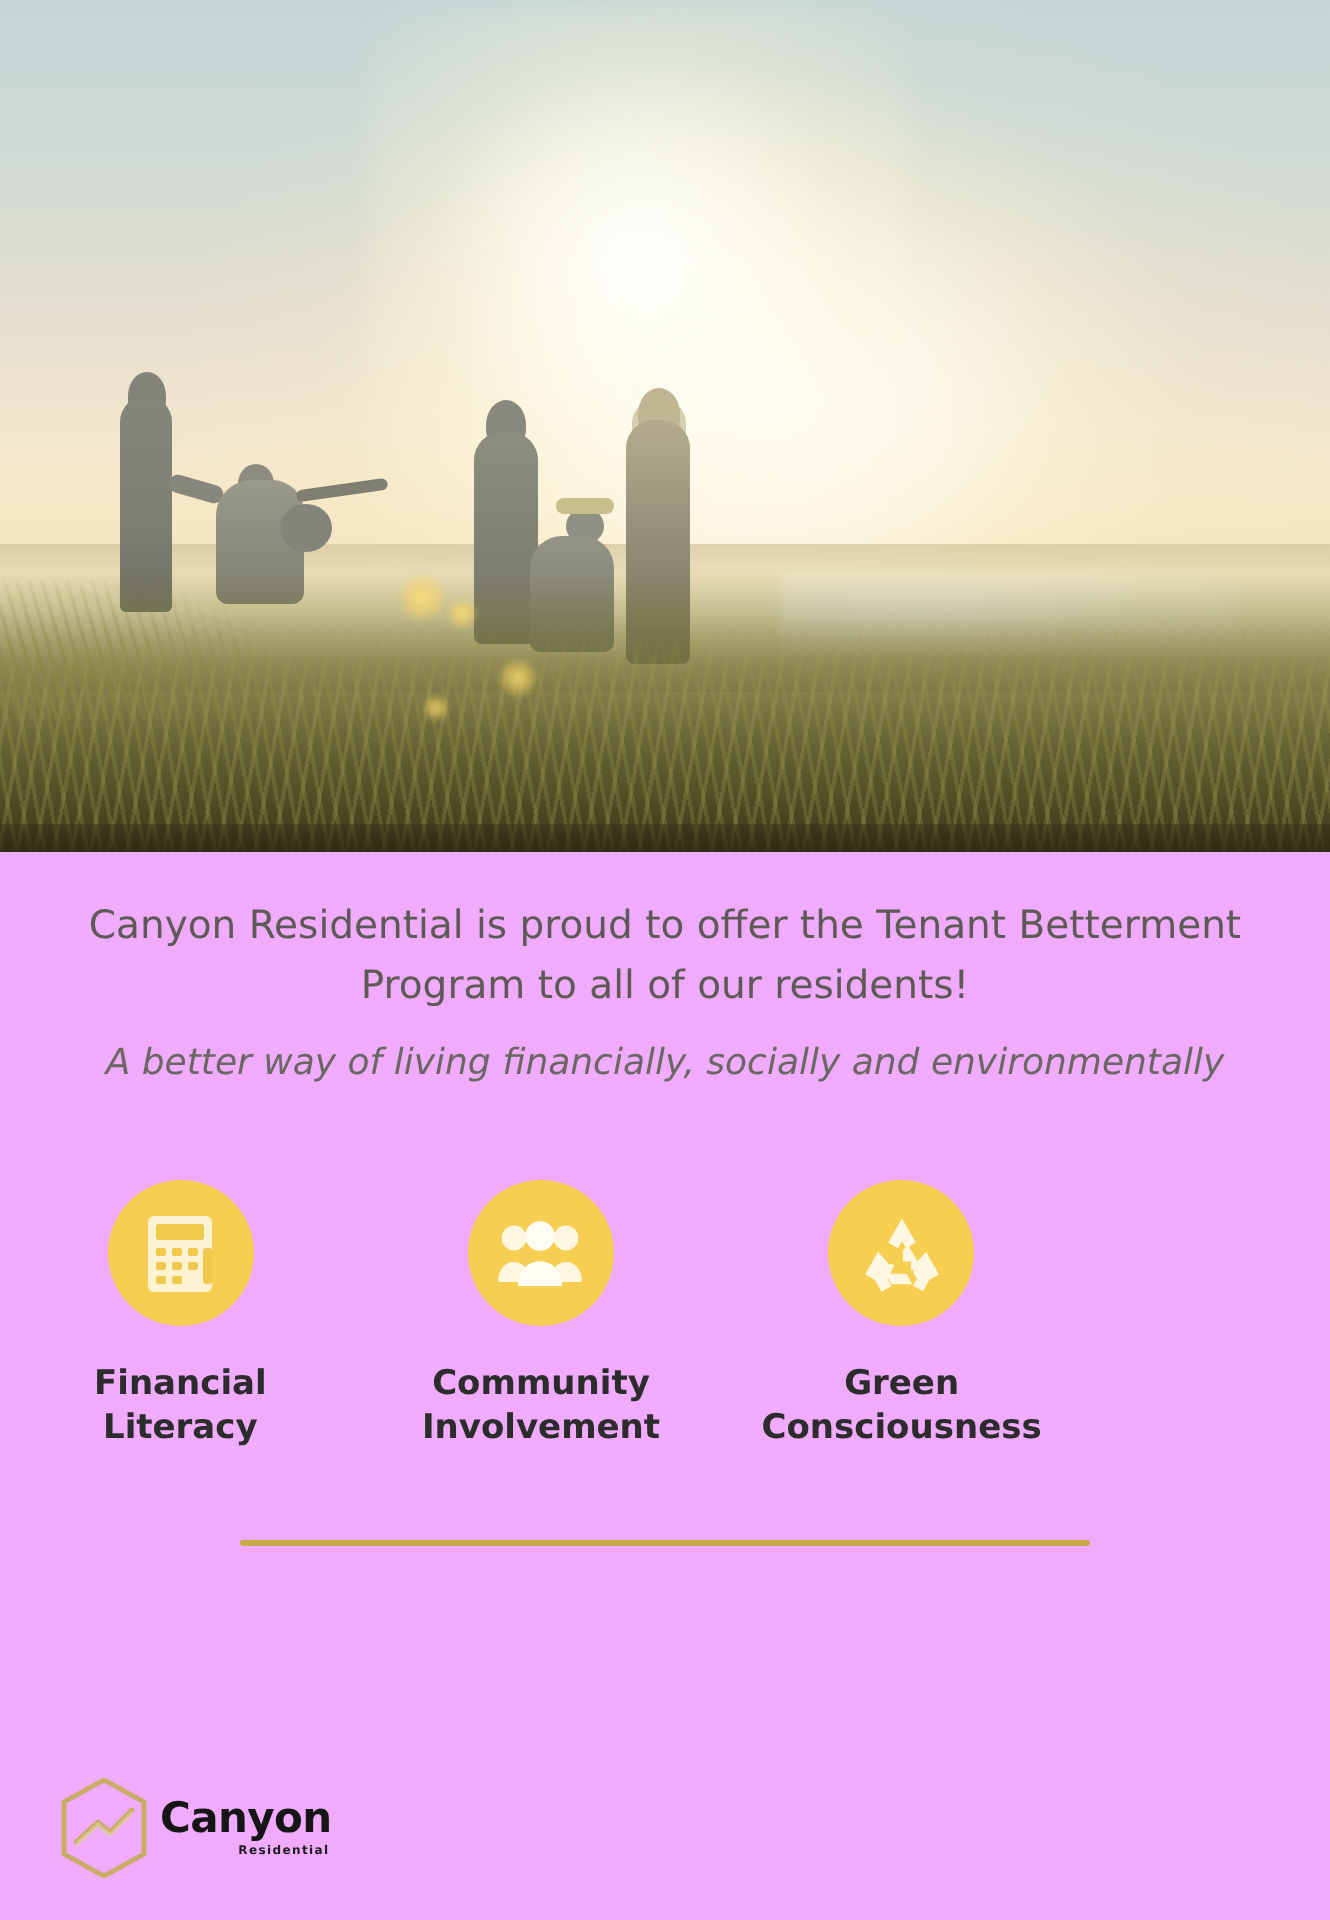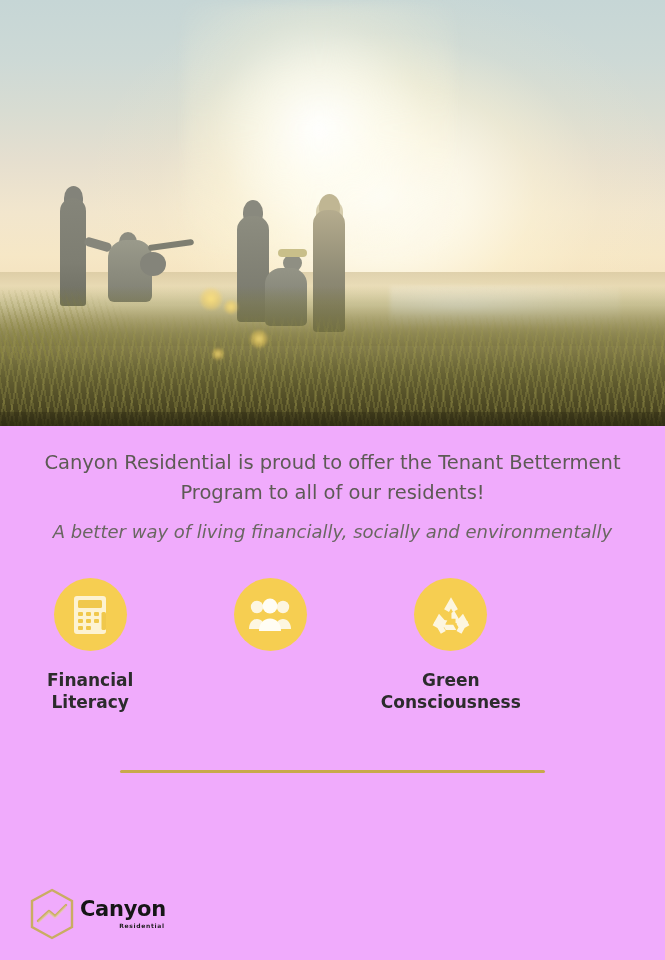--- a/index.html
+++ b/index.html
@@ -218,21 +218,21 @@
     text-align:center;
     font-family:"DejaVu Sans", sans-serif;
     font-style:italic;
     font-size:18px;
     line-height:26px;
     color:#6a6762;
   }
 
   
   .features {
-    position:absolute; left:0; top:152px; width:541px;
+    position:absolute; left:0; top:164px; width:541px;
     display:flex;
     justify-content:center;
     align-items:flex-start;
   }
   .feature {
     width:205px;
     display:flex; flex-direction:column; align-items:center;
   }
   .feature-circle {
     width:73px; height:73px; border-radius:50%;
@@ -370,20 +370,22 @@
             <svg width="44" height="38" viewBox="0 0 44 38" aria-hidden="true">
               <circle cx="9" cy="11" r="6.2" fill="#fdf6e0"></circle>
               <path d="M1 33c0-6 3.6-10 8-10s8 4 8 10z" fill="#fdf6e0"></path>
               <circle cx="35" cy="11" r="6.2" fill="#fdf6e0"></circle>
               <path d="M27 33c0-6 3.6-10 8-10s8 4 8 10z" fill="#fdf6e0"></path>
               <circle cx="22" cy="10" r="7.4" fill="#fffdf4"></circle>
               <path d="M11 35c0-7.4 4.6-12.4 11-12.4S33 27.6 33 35z" fill="#fffdf4"></path>
             </svg>
           </span>
         </div>
+        <div class="feature-label">Community
+Involvement</div>
       </div>
 
       <div class="feature">
         <div class="feature-circle">
           <span>
             <svg width="42" height="42" viewBox="0 0 64 64" aria-hidden="true">
               <g fill="#fdf6e0">
                 <path d="M32 5 42.5 23.3l-7.4 4.3-3.1-5.4-3.1 5.4-7.4-4.3z"></path>
                 <path d="M36.9 25.6 47.5 44l-8.6 0 0-6.3-6.2 0 0-8.6z" transform="rotate(0 32 32)"></path>
                 <path d="M58 42.5 47.5 60.7 40 56.4l3.1-5.4-3.1-5.4 7.5-4.3z" transform="rotate(-1 32 32)"></path>

